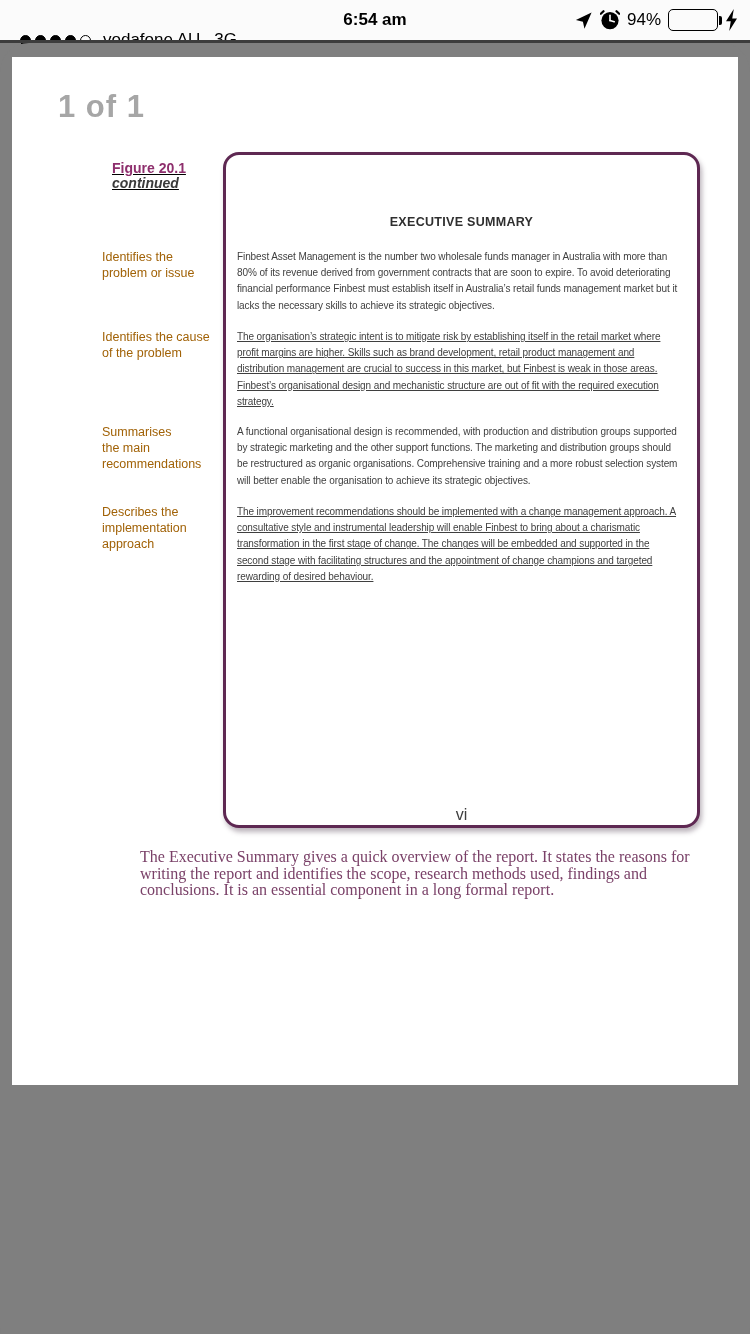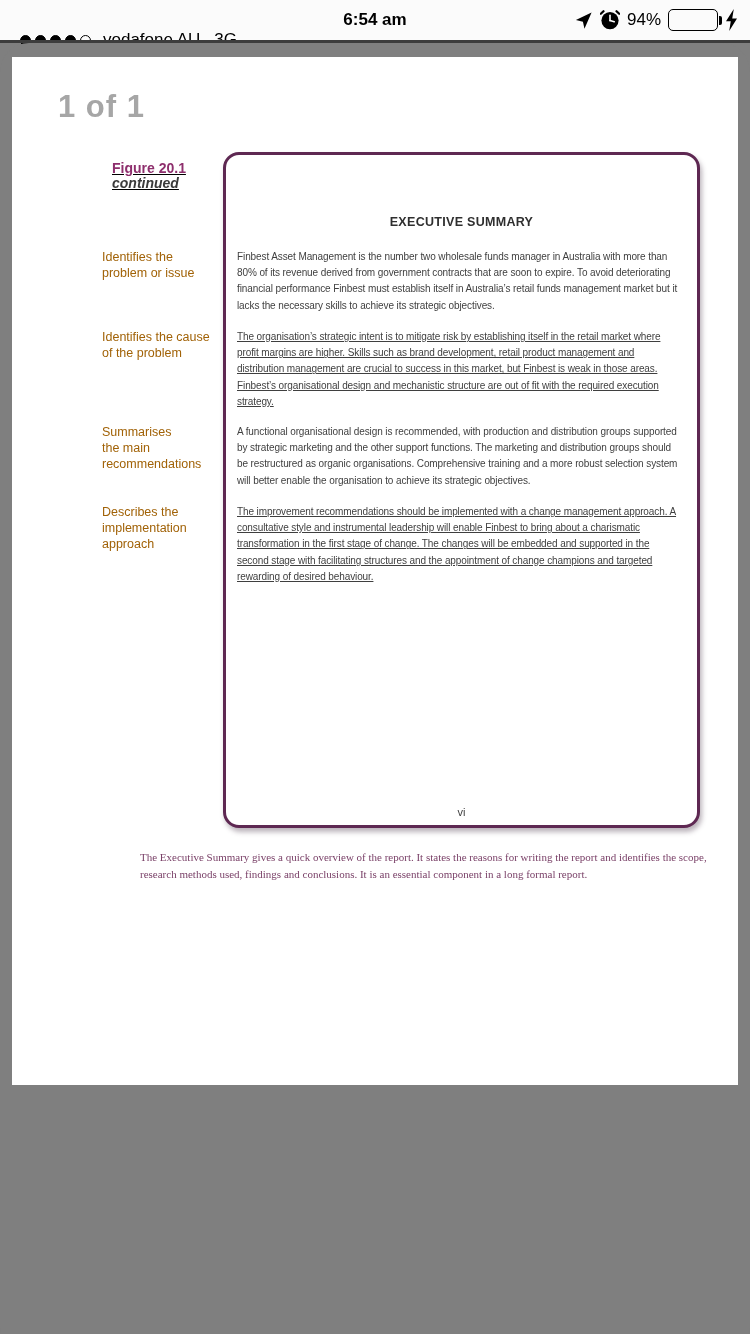--- a/index.html
+++ b/index.html
@@ -39,24 +39,24 @@
   .note-0 { top:192px; } .note-1 { top:272px; } .note-2 { top:367px; } .note-3 { top:447px; }
 
   .summary-box { position:absolute; left:211px; top:95px; width:477px; height:676px; background:#fff;
                  border:3px solid #5e2852; border-radius:16px;
                  box-shadow:2px 4px 5px rgba(60,40,60,0.35); }
   .box-title { position:absolute; top:60px; left:0; right:0; text-align:center; font-size:12.5px;
                font-weight:700; color:#2f2f2f; letter-spacing:0.3px; }
   .box-para { position:absolute; left:11px; width:443px; font-size:10px; line-height:16.2px;
               color:#3f3f3f; letter-spacing:-0.1px; }
   .para-0 { top:94px; } .para-1 { top:174px;text-decoration:underline; } .para-2 { top:269px; } .para-3 { top:349px;text-decoration:underline; }
-  .box-pagenum { position:absolute; top:651px; left:0; right:0; text-align:center; font-size:11px; color:#3f3f3f; }
+  .box-pagenum { position:absolute; top:651px; left:0; right:0; text-align:center; font-size:16px; color:#3f3f3f; }
 
   .caption { position:absolute; left:128px; top:792px; width:572px; font-family:"Liberation Serif", serif;
-             font-size:11px; line-height:16.5px; color:#7a4168; }
+             font-size:16px; line-height:16.5px; color:#7a4168; }
 </style>
 </head>
 <body>
 
 <div class="screen">
 
   <div class="statusbar">
     <div class="sb-left">
       <span class="dots">
         <span class="dot filled"></span>

